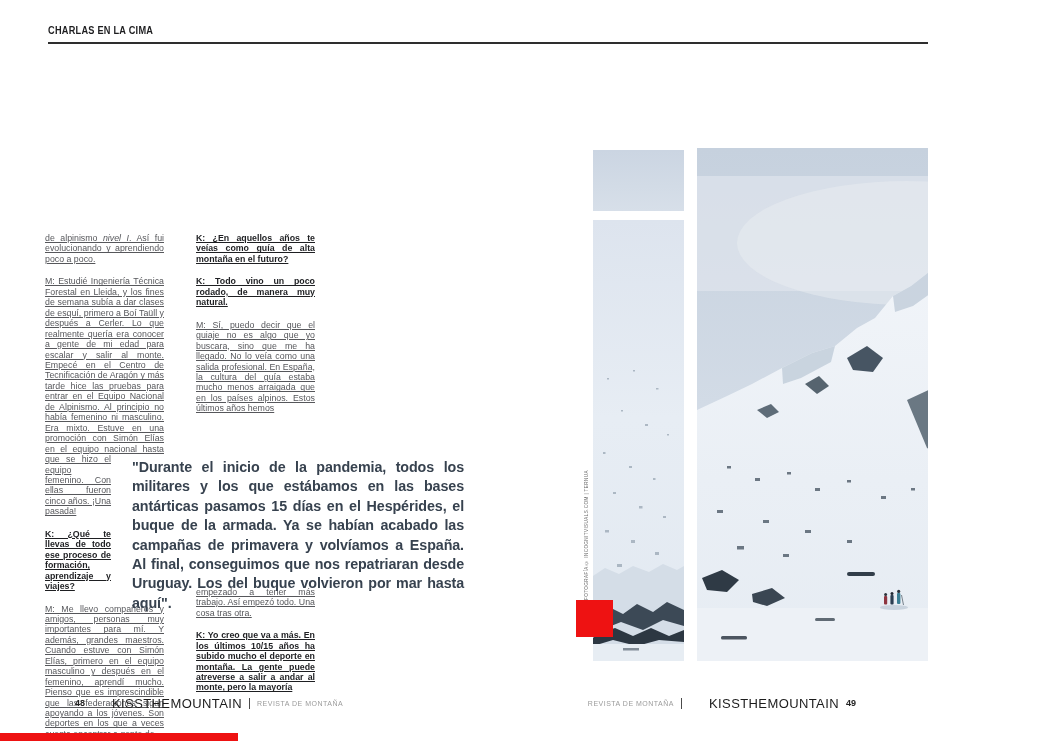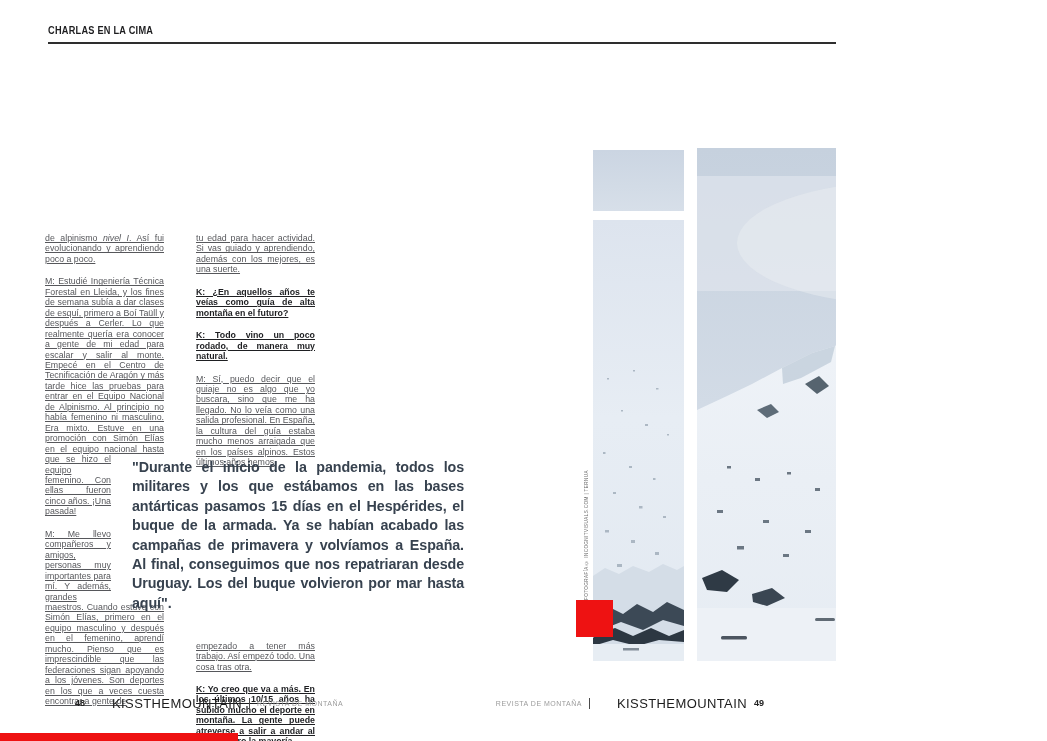--- a/index.html
+++ b/index.html
@@ -1,16 +1,16 @@
 <!DOCTYPE html>
 <html lang="es"><head>
 <meta charset="utf-8">
 <style>
   html,body{margin:0;padding:0;background:#ffffff;}
-  .spread{position:relative;width:836px;height:741px;background:#ffffff;overflow:hidden;
+  .spread{position:relative;width:928px;height:741px;background:#ffffff;overflow:hidden;
           font-family:"Liberation Sans", sans-serif;}
 
   
   .kicker{position:absolute;left:48px;top:24px;font-size:11.5px;font-weight:700;color:#1d1d1f;
           letter-spacing:.3px;white-space:nowrap;transform:scaleX(.8);transform-origin:left center;}
   .header-rule{position:absolute;left:48px;top:42px;width:997px;height:1.5px;background:#2e2e2e;}
 
   
   .col{position:absolute;top:221px;width:143px;font-size:8.8px;line-height:10.45px;color:#56575b;
        text-align:justify;hyphens:auto;}
@@ -54,25 +54,25 @@
 <body>
 
 <div class="spread">
 
   <div class="kicker">CHARLAS EN LA CIMA</div>
   <div class="header-rule"></div>
 
   <div class="col col1">
     <p><span>de alpinismo </span><i>nivel I</i><span>. Así fui evolucionando y aprendiendo poco a poco.</span></p>
     <p><span>M: Estudié Ingeniería Técnica Forestal en Lleida, y los fines de semana subía a dar clases de esquí, primero a Boí Taüll y después a Cerler. Lo que realmente quería era conocer a gente de mi edad para escalar y salir al monte. Empecé en el Centro de Tecnificación de Aragón y más tarde hice las pruebas para entrar en el Equipo Nacional de Alpinismo. Al principio no había femenino ni masculino. Era mixto. Estuve en una promoción con Simón Elías en el equipo nacional hasta que se hizo el</span> <span class="notch"></span><span>equipo femenino. Con ellas fueron cinco años. ¡Una pasada!</span></p>
+    <p class="q">K: ¿Qué te llevas de todo ese proceso de formación, aprendizaje y viajes?</p>
     <p>M: Me llevo compañeros y amigos, personas muy importantes para mí. Y además, grandes maestros. Cuando estuve con Simón Elías, primero en el equipo masculino y después en el femenino, aprendí mucho. Pienso que es imprescindible que las federaciones sigan apoyando a los jóvenes. Son deportes en los que a veces cuesta encontrar a gente de</p>
   </div>
 
   <div class="col col2">
-    <p>tu edad para hacer actividad. Si vas guiado y aprendiendo, además con los mejores, es una suerte.</p>
     <p class="q">K: ¿En aquellos años te veías como guía de alta montaña en el futuro?</p>
     <p class="q">K: Todo vino un poco rodado, de manera muy natural.</p>
     <p>M: Sí, puedo decir que el guiaje no es algo que yo buscara, sino que me ha llegado. No lo veía como una salida profesional. En España, la cultura del guía estaba mucho menos arraigada que en los países alpinos. Estos últimos años hemos</p>
     <div class="quote-gap"></div>
     <p>empezado a tener más trabajo. Así empezó todo. Una cosa tras otra.</p>
     <p class="q">K: Yo creo que va a más. En los últimos 10/15 años ha subido mucho el deporte en montaña. La gente puede atreverse a salir a andar al monte, pero la mayoría</p>
   </div>
 
   <div class="pull-quote">"Durante el inicio de la pandemia, todos los militares y los que estábamos en las bases antárticas pasamos 15 días en el Hespérides, el buque de la armada. Ya se habían acabado las campañas de primavera y volvíamos a España. Al final, conseguimos que nos repatriaran desde Uruguay. Los del buque volvieron por mar hasta aquí".</div>
 

